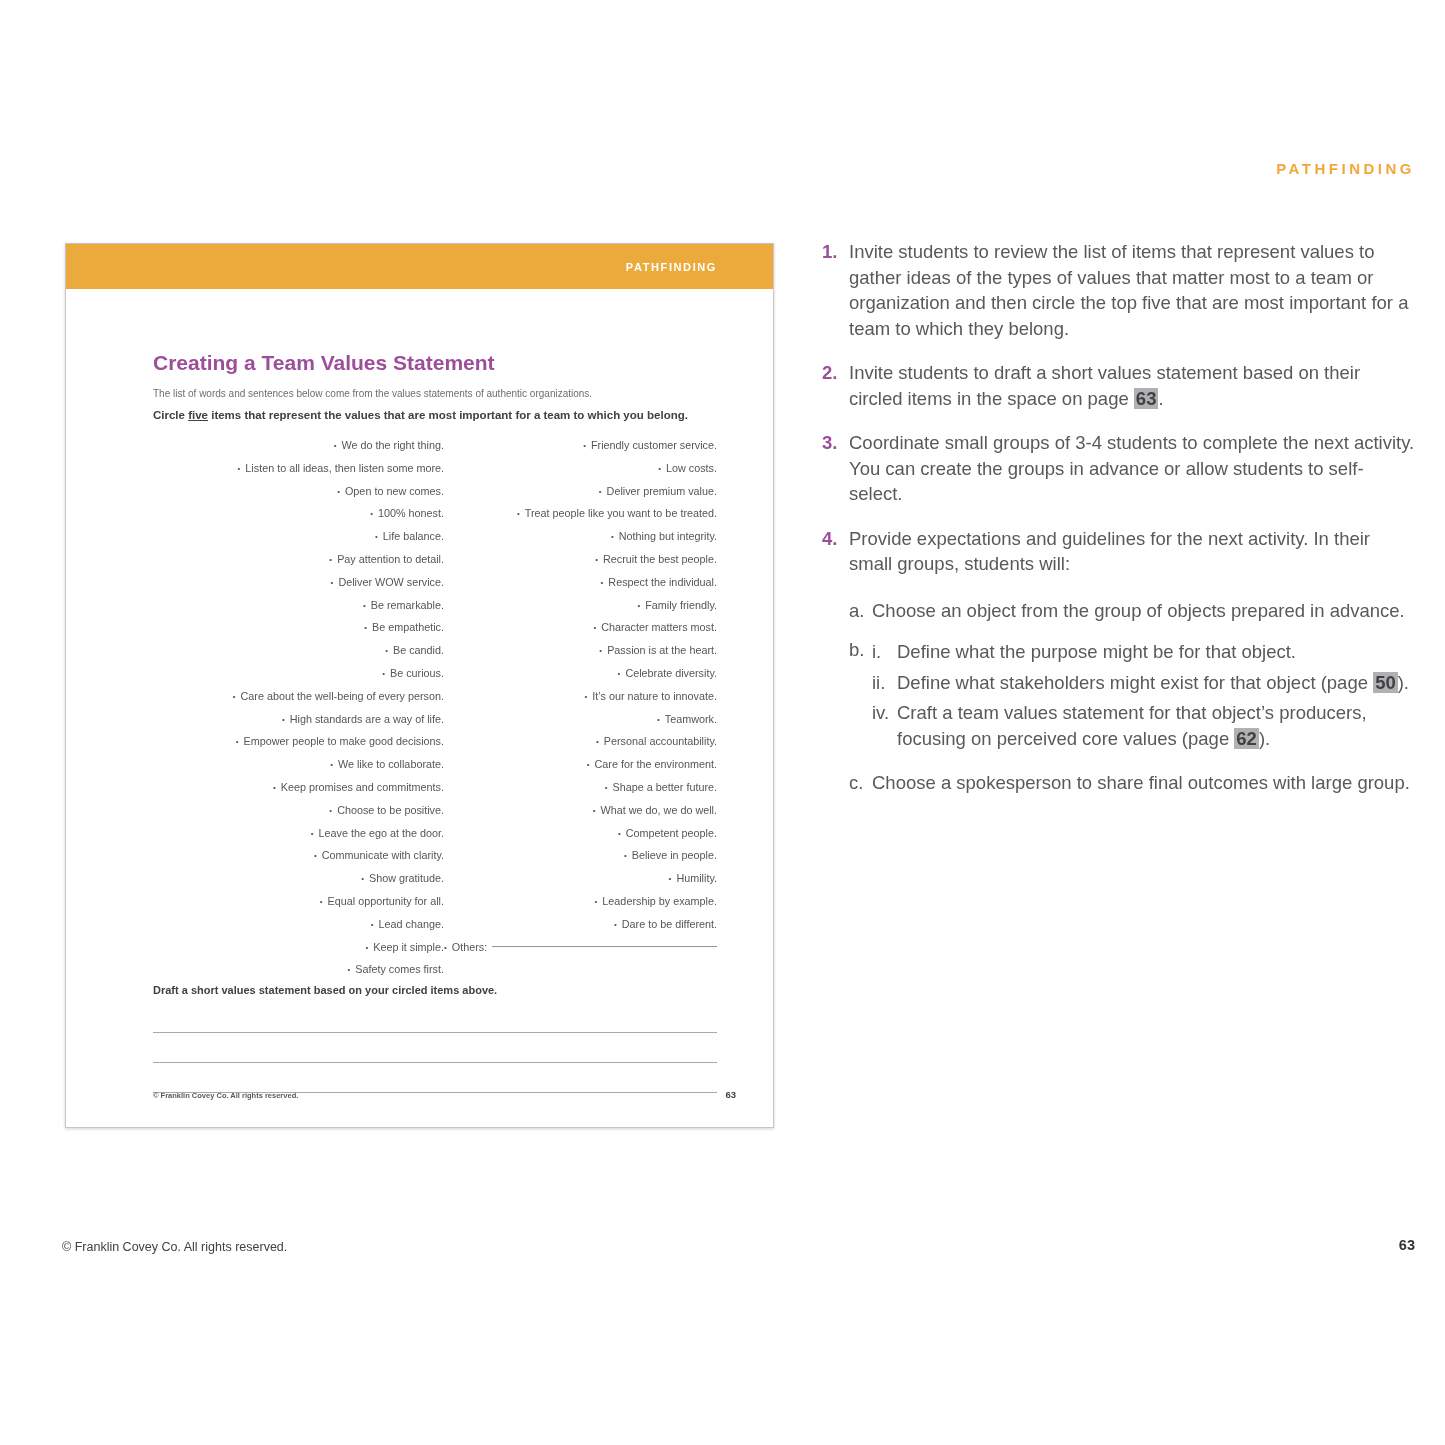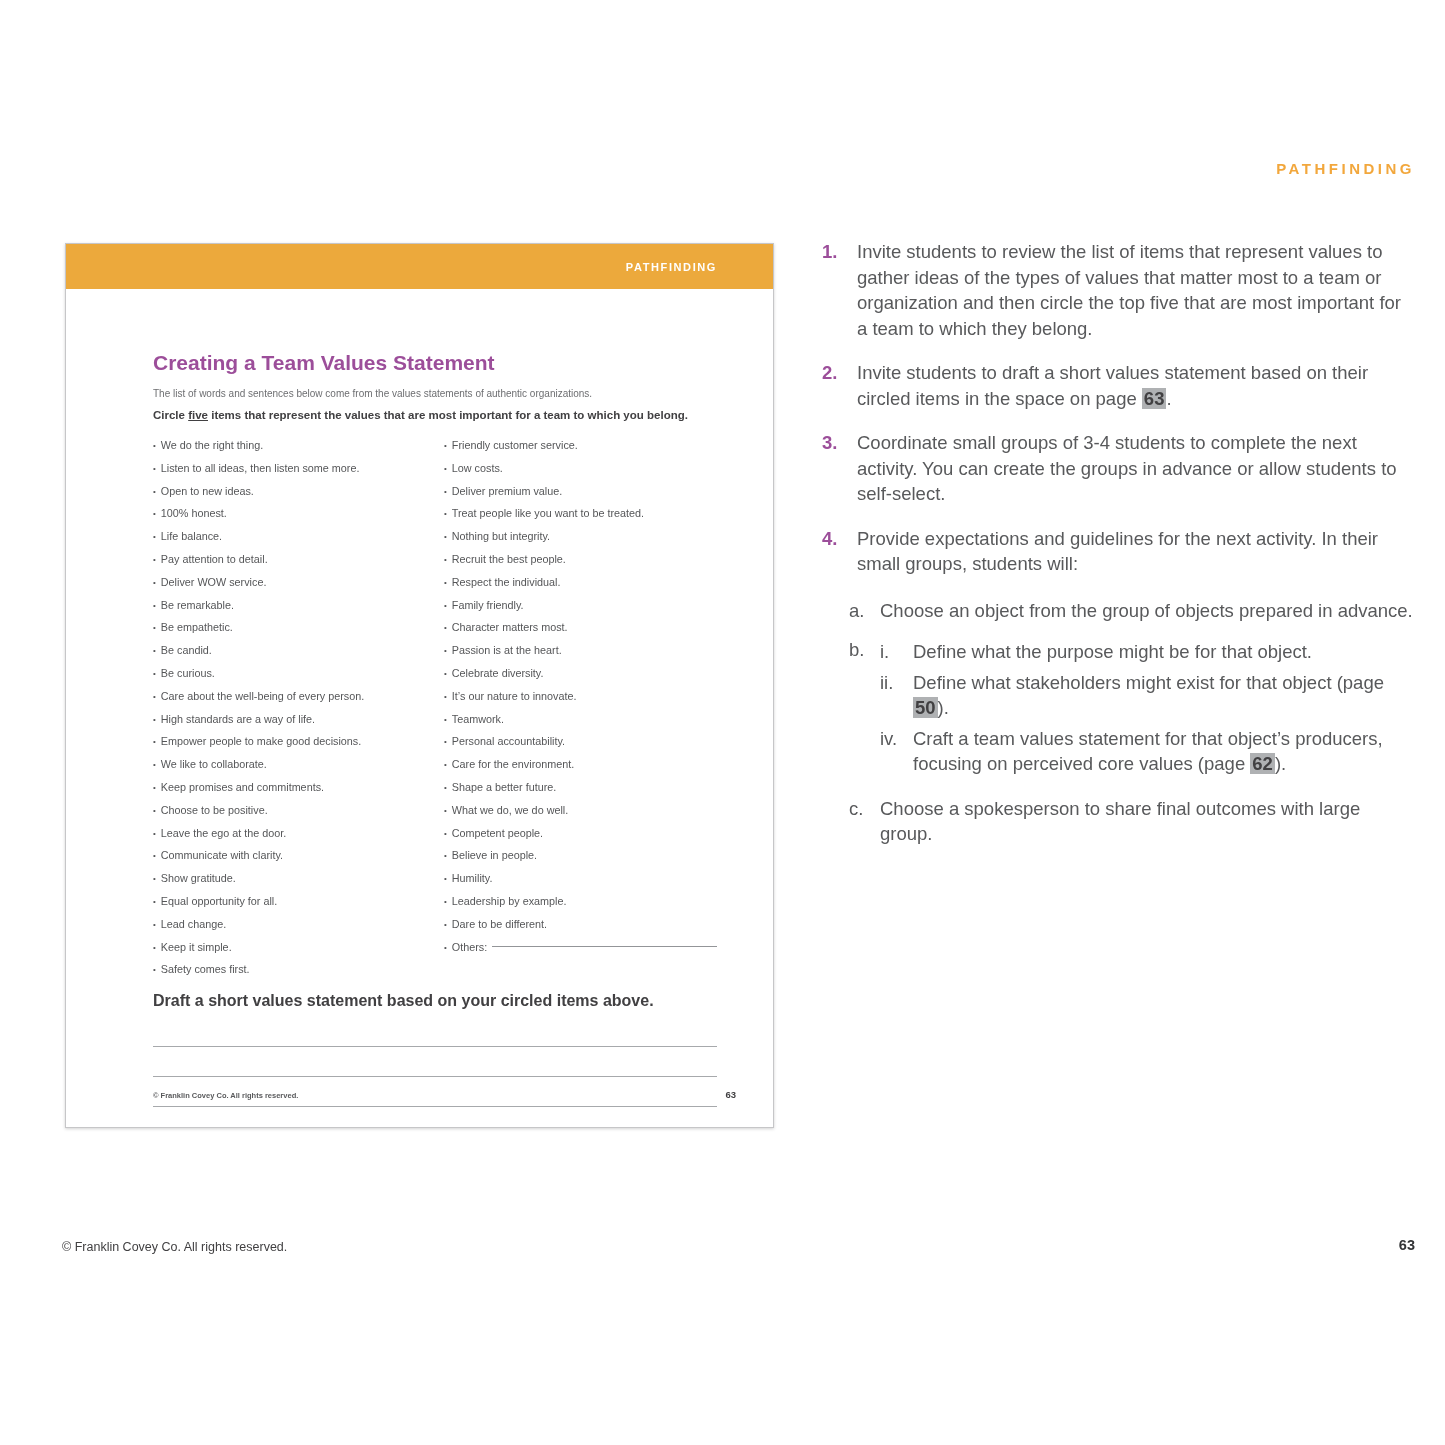--- a/index.html
+++ b/index.html
@@ -37,38 +37,38 @@
   }
   .ws-body { padding: 0 56px 0 87px; }
   .ws-title {
     margin: 62px 0 0 0;
     font-size: 21px; font-weight: bold; color: #9C4E9A;
   }
   .ws-intro { margin: 13px 0 0 0; font-size: 10px; color: #6D6E71; }
   .ws-instruction { margin: 10px 0 0 0; font-size: 11.5px; color: #414042; font-weight: bold; }
   .ws-instruction .u { text-decoration: underline; }
 
-  .ws-columns { display: flex; margin-top: 14px; }
+  .ws-columns { display: flex; margin-top: 14px; text-align: right; }
   .ws-col-left  { width: 291px; flex: 0 0 291px; }
   .ws-col-right { flex: 1; }
   ul.ws-list { list-style: none; margin: 0; padding: 0; }
   ul.ws-list li {
     font-size: 10.8px; color: #555658; line-height: 20.8px; white-space: nowrap;
   }
   ul.ws-list li::before {
     content: "\2022"; font-size: 8px; margin-right: 5px;
     position: relative; top: -1px; color: #555658;
   }
   li.li-others { display: flex; align-items: baseline; white-space: nowrap; }
   .others-line {
     flex: 1; border-bottom: 1px solid #939598;
     margin-left: 5px; transform: translateY(-4px);
   }
 
-  .ws-draft { margin: 10px 0 0 0; font-size: 16px; font-weight: bold; color: #414042; }
+  .ws-draft { margin: 2px 0 0 0; font-size: 11px; font-weight: bold; color: #414042; }
   .ws-line { border-bottom: 1px solid #A7A9AC; height: 0; margin-top: 29px; }
   .ws-line.first { margin-top: 36px; }
 
   .ws-footer {
     position: absolute; left: 87px; right: 37px; bottom: 27px;
     display: flex; justify-content: space-between; align-items: baseline;
   }
   .ws-copyright { font-size: 7.5px; font-weight: bold; color: #58595B; }
   .ws-pagenum  { font-size: 9.5px; font-weight: bold; color: #414042; }
 
@@ -78,21 +78,21 @@
   }
   .ins-title { margin: 0 0 17px 0; line-height: 30px; }
   .t-purple { color: #9C4E9A; font-weight: bold; font-size: 24.5px; }
   .t-duration { color: #414042; font-weight: normal; font-size: 21.5px; margin-left: 6px; }
 
   .step { display: flex; margin-bottom: 19px; }
   .step-num {
     flex: 0 0 27px; color: #9C4E9A; font-weight: bold;
     font-size: 18.5px; line-height: 25.5px;
   }
-  .flow-text { font-size: 18.5px; color: #58595B; line-height: 25.5px; margin-left: 8px; }
+  .flow-text { font-size: 18.5px; color: #58595B; line-height: 25.5px; }
 
   .substeps { margin-left: 27px; margin-top: 21px; }
   .substep { display: flex; margin-bottom: 14px; }
   .sub-letter { flex: 0 0 23px; font-size: 18.5px; color: #58595B; line-height: 25.5px; }
 
   .romans { margin-top: 2px; }
   .roman { display: flex; margin-bottom: 5px; }
   .roman-num { flex: 0 0 25px; font-size: 18.5px; color: #58595B; line-height: 25.5px; }
 
   .hl {
@@ -120,21 +120,21 @@
   </div>
   <div class="ws-body">
     <h2 class="ws-title">Creating a Team Values Statement</h2>
     <p class="ws-intro">The list of words and sentences below come from the values statements of authentic organizations.</p>
     <p class="ws-instruction"><span>Circle </span><span class="u">five</span><span> items that represent the values that are most important for a team to which you belong.</span></p>
 
     <div class="ws-columns">
       <ul class="ws-list ws-col-left" id="ws-left">
           <li>We do the right thing.</li>
           <li>Listen to all ideas, then listen some more.</li>
-          <li>Open to new ideas.</li>
+          <li>Open to new comes.</li>
           <li>100% honest.</li>
           <li>Life balance.</li>
           <li>Pay attention to detail.</li>
           <li>Deliver WOW service.</li>
           <li>Be remarkable.</li>
           <li>Be empathetic.</li>
           <li>Be candid.</li>
           <li>Be curious.</li>
           <li>Care about the well-being of every person.</li>
           <li>High standards are a way of life.</li>

